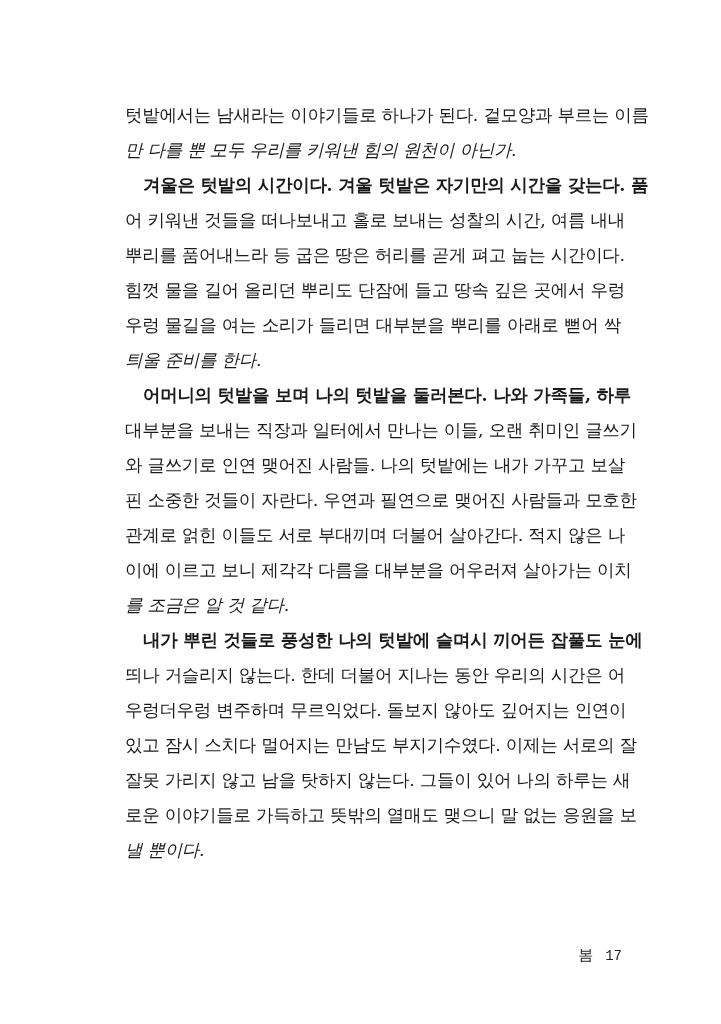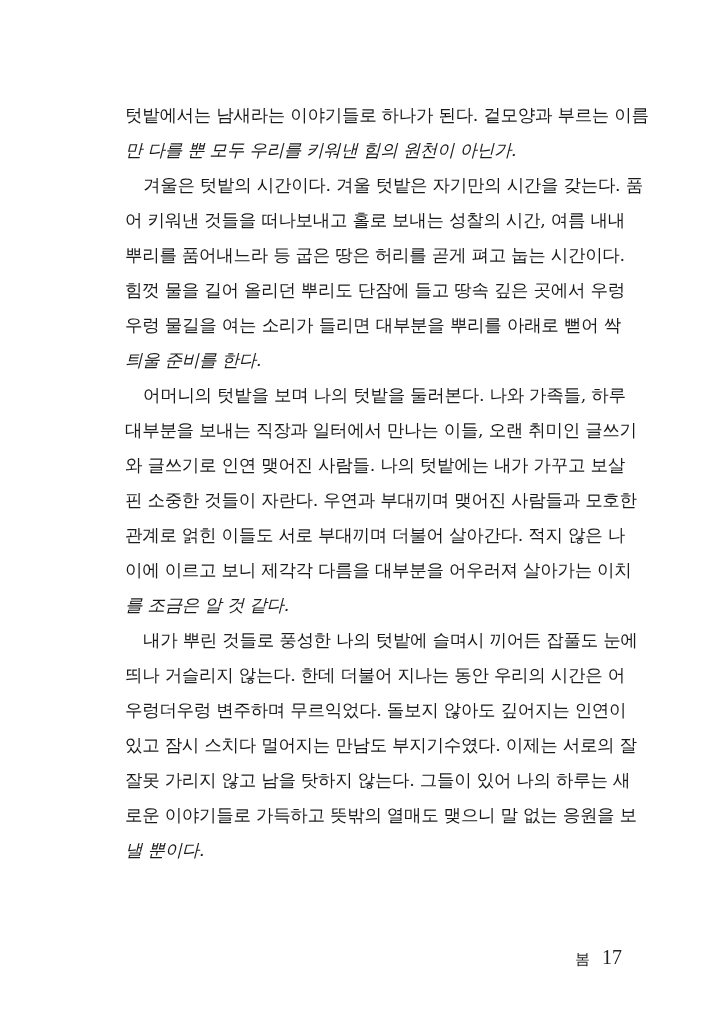--- a/index.html
+++ b/index.html
@@ -26,42 +26,43 @@
     height: 35px;
     line-height: 35px;
     font-size: 17.5px;
     white-space: nowrap;
     text-align: justify;
     text-align-last: justify;
     letter-spacing: -0.3px;
   }
   .line.indent {
     padding-left: 18px;
+    font-weight: bold;
   }
   .line.last {
     text-align-last: left;
     font-style: italic;
   }
   .footer {
     position: absolute;
     top: 946px;
     left: 560px;
     width: 62px;
     display: flex;
     justify-content: flex-end;
     align-items: baseline;
     gap: 12px;
     color: #222;
   }
   .footer .section {
     font-size: 15px;
   }
   .footer .num {
-    font-size: 20px;
-    font-family: Liberation Serif, serif;
+    font-size: 14px;
+    font-family: Liberation Mono, monospace;
   }
 </style>
 </head>
 <body>
 
 <div class="page">
 
   <div>
     <span class="line">텃밭에서는 남새라는 이야기들로 하나가 된다. 겉모양과 부르는 이름</span>
     <span class="line last">만 다를 뿐 모두 우리를 키워낸 힘의 원천이 아닌가.</span>
@@ -73,21 +74,21 @@
     <span class="line">뿌리를 품어내느라 등 굽은 땅은 허리를 곧게 펴고 눕는 시간이다.</span>
     <span class="line">힘껏 물을 길어 올리던 뿌리도 단잠에 들고 땅속 깊은 곳에서 우렁</span>
     <span class="line">우렁 물길을 여는 소리가 들리면 대부분을 뿌리를 아래로 뻗어 싹</span>
     <span class="line last">틔울 준비를 한다.</span>
   </div>
 
   <div>
     <span class="line indent">어머니의 텃밭을 보며 나의 텃밭을 둘러본다. 나와 가족들, 하루</span>
     <span class="line">대부분을 보내는 직장과 일터에서 만나는 이들, 오랜 취미인 글쓰기</span>
     <span class="line">와 글쓰기로 인연 맺어진 사람들. 나의 텃밭에는 내가 가꾸고 보살</span>
-    <span class="line">핀 소중한 것들이 자란다. 우연과 부대끼며 맺어진 사람들과 모호한</span>
+    <span class="line">핀 소중한 것들이 자란다. 우연과 필연으로 맺어진 사람들과 모호한</span>
     <span class="line">관계로 얽힌 이들도 서로 부대끼며 더불어 살아간다. 적지 않은 나</span>
     <span class="line">이에 이르고 보니 제각각 다름을 대부분을 어우러져 살아가는 이치</span>
     <span class="line last">를 조금은 알 것 같다.</span>
   </div>
 
   <div>
     <span class="line indent">내가 뿌린 것들로 풍성한 나의 텃밭에 슬며시 끼어든 잡풀도 눈에</span>
     <span class="line">띄나 거슬리지 않는다. 한데 더불어 지나는 동안 우리의 시간은 어</span>
     <span class="line">우렁더우렁 변주하며 무르익었다. 돌보지 않아도 깊어지는 인연이</span>
     <span class="line">있고 잠시 스치다 멀어지는 만남도 부지기수였다. 이제는 서로의 잘</span>

